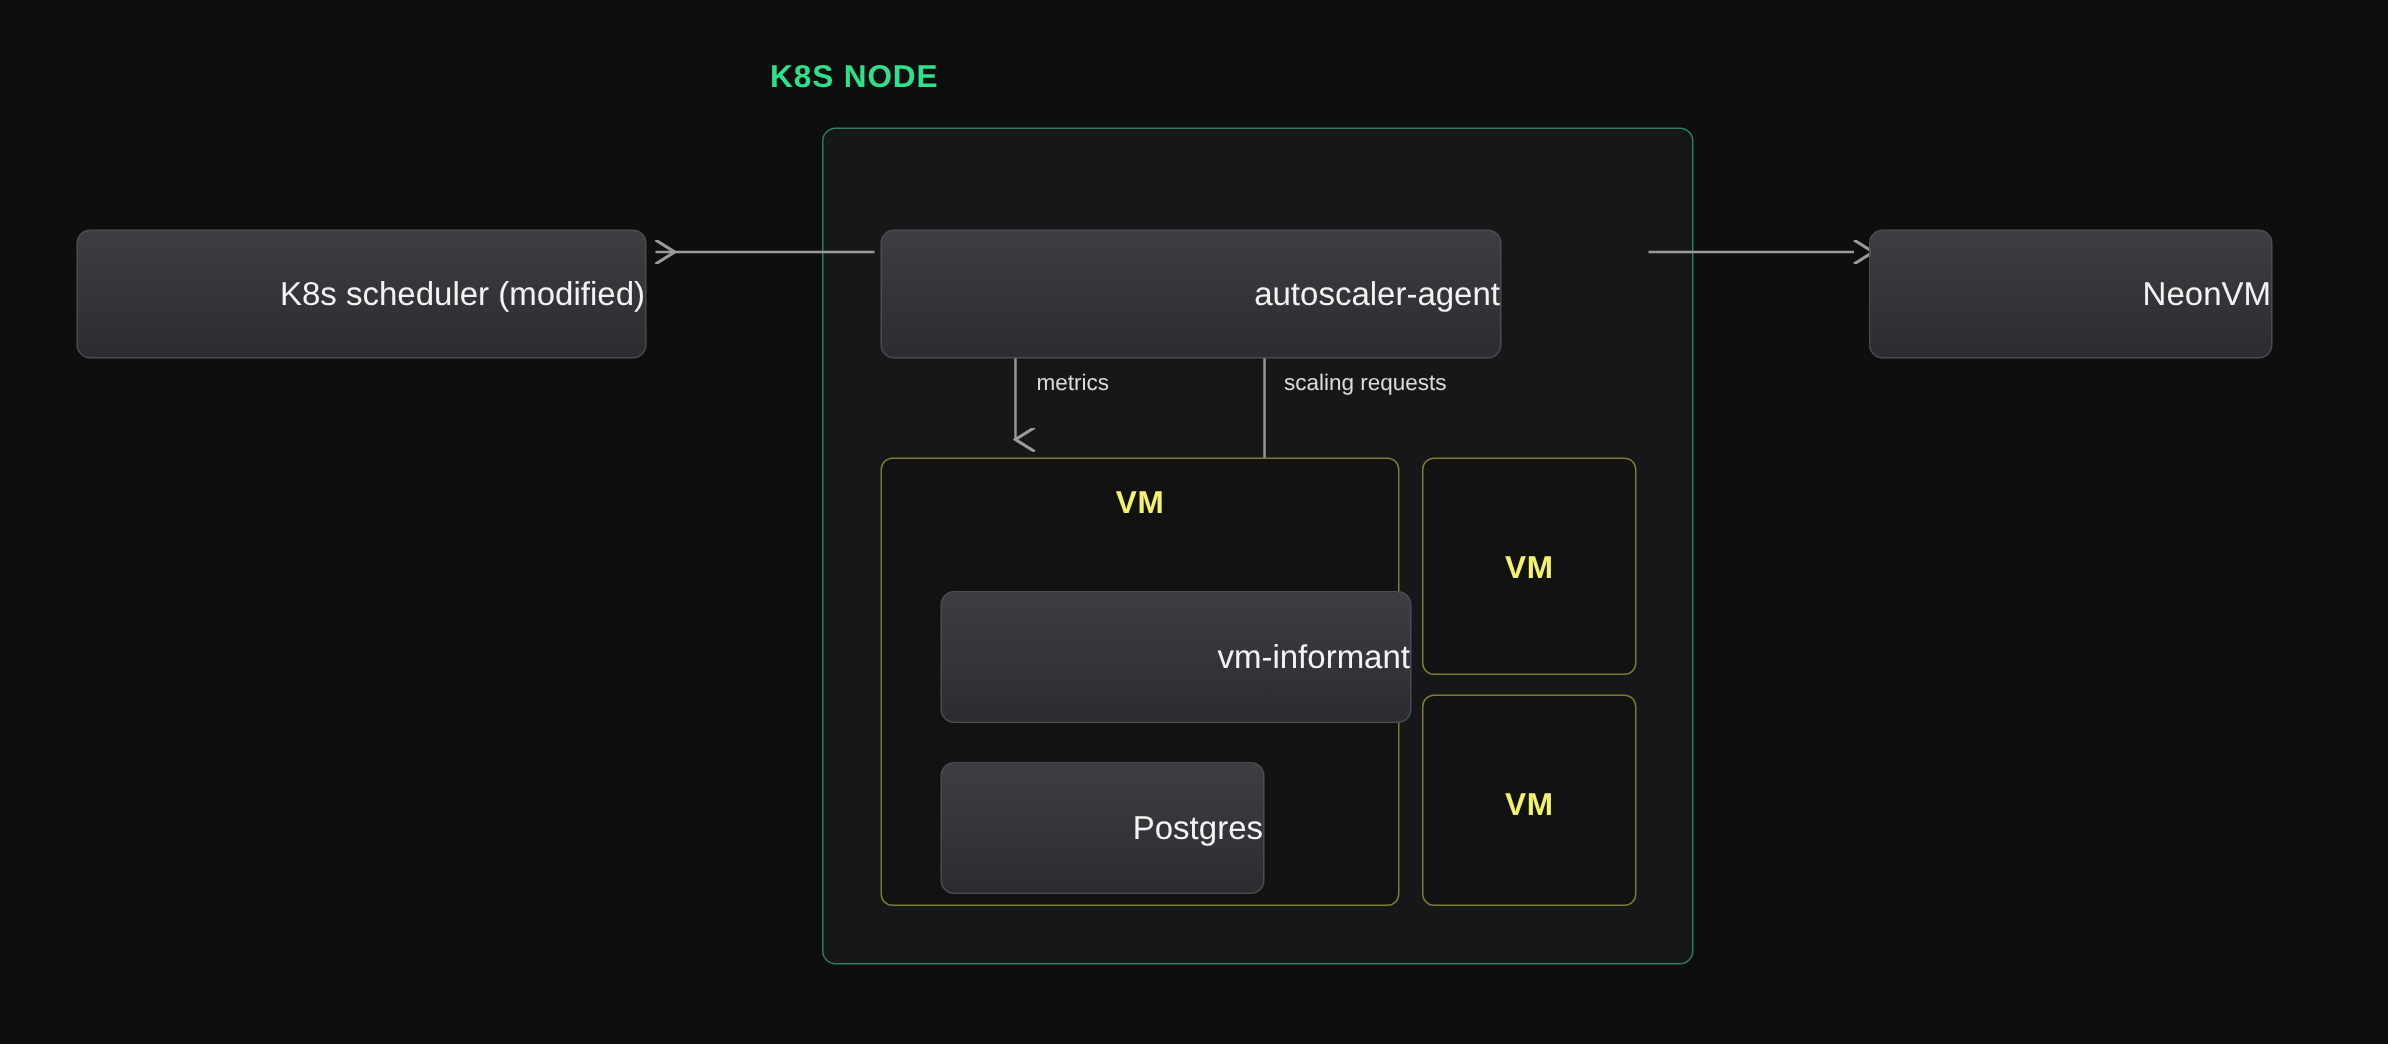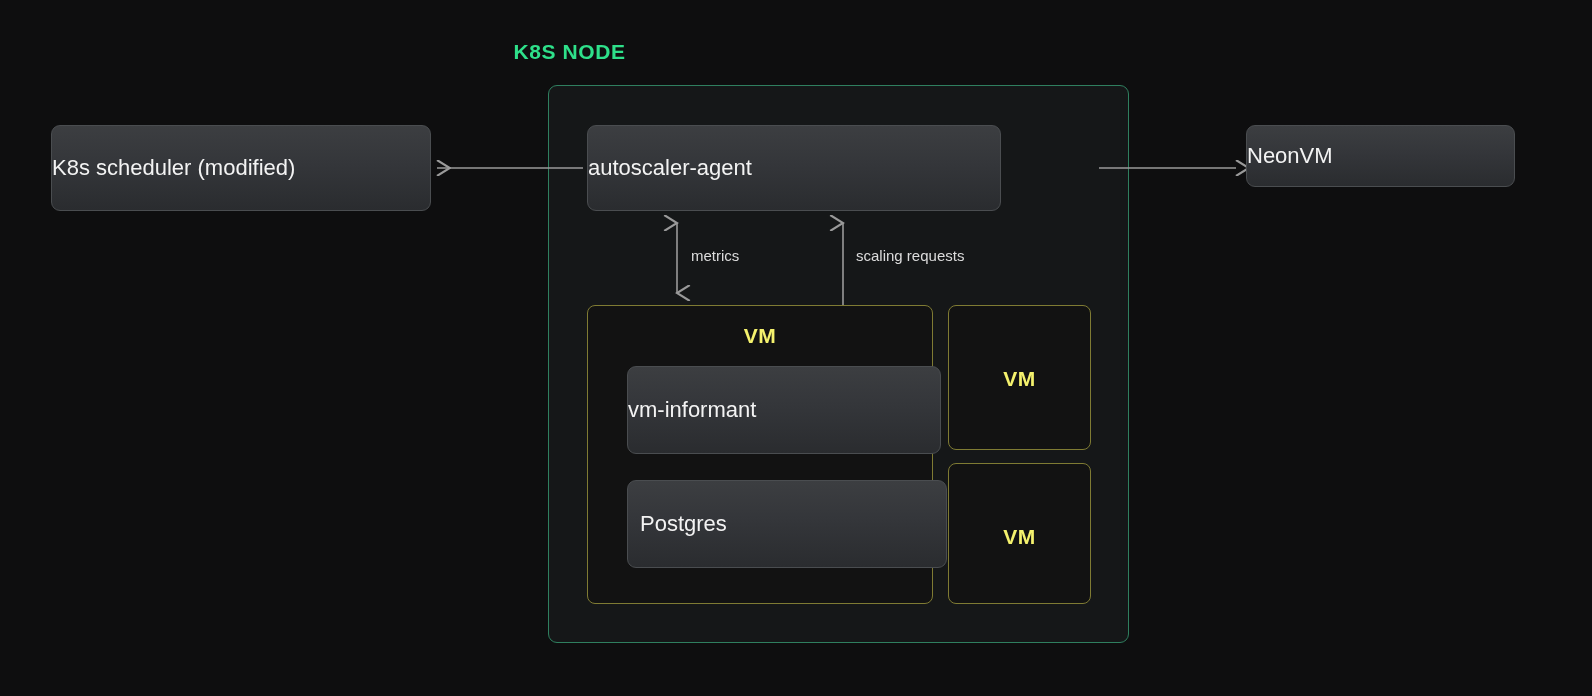--- a/index.html
+++ b/index.html
@@ -51,32 +51,33 @@
 
   
   .comp-box {
     position: absolute;
     box-sizing: border-box;
     border: 1px solid #4a4d50;
     border-radius: 9px;
     background: linear-gradient(180deg, #3c3e41 0%, #34363a 45%, #2a2c2f 100%);
     display: flex;
     align-items: center;
-    justify-content: flex-start;
+    justify-content: flex-end;
     color: #f3f3f3;
     font-size: 22px;
     font-weight: 400;
+    margin-top: 28px;
   }
 
   #k8s-scheduler { left: 51px;   top: 125px; width: 380px; height: 86px; }
   #autoscaler    { left: 587px;  top: 125px; width: 414px; height: 86px; }
-  #neonvm        { left: 1246px; top: 125px; width: 269px; height: 62px; }
+  #neonvm        { left: 1246px; top: 125px; width: 269px; height: 86px; }
 
   #vm-informant  { left: 627px;  top: 366px; width: 314px; height: 88px; }
-  #postgres      { left: 627px;  top: 480px; width: 320px; height: 88px; padding-left: 12px; }
+  #postgres      { left: 627px;  top: 480px; width: 216px; height: 88px; padding-left: 12px; }
 
   
   .vm-box {
     position: absolute;
     box-sizing: border-box;
     border: 1.3px solid #7f7b33;
     border-radius: 8px;
     background: #121212;
   }
   #vm-main  { left: 587px; top: 305px; width: 346px; height: 299px; }

